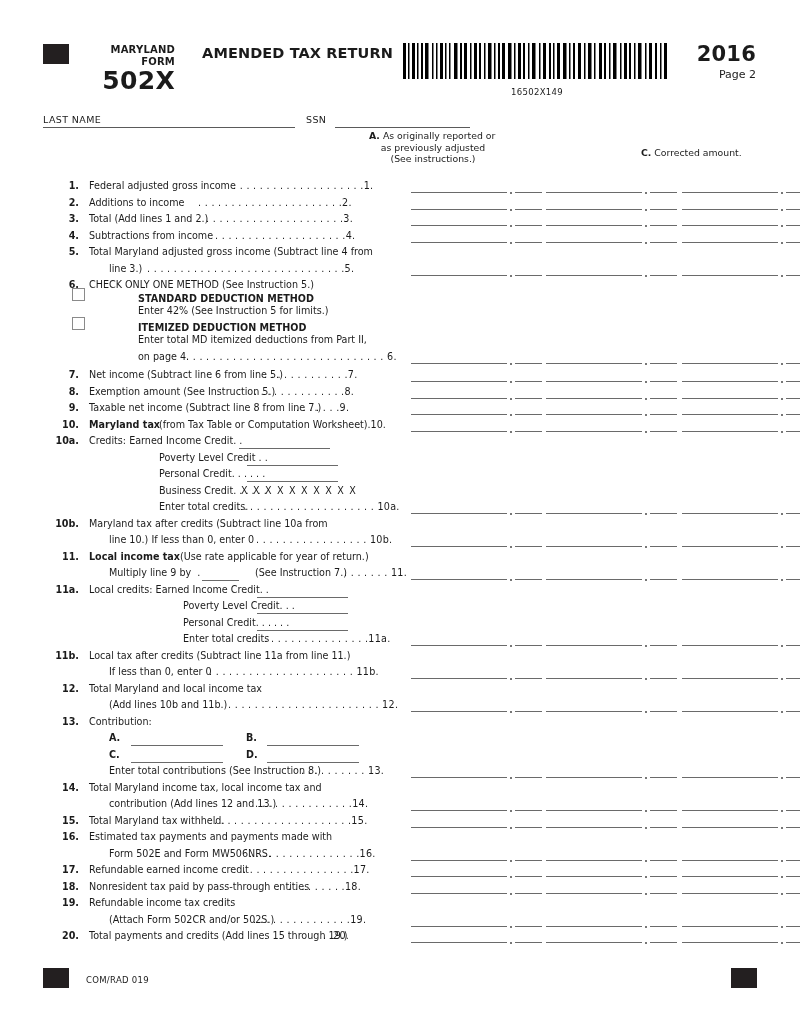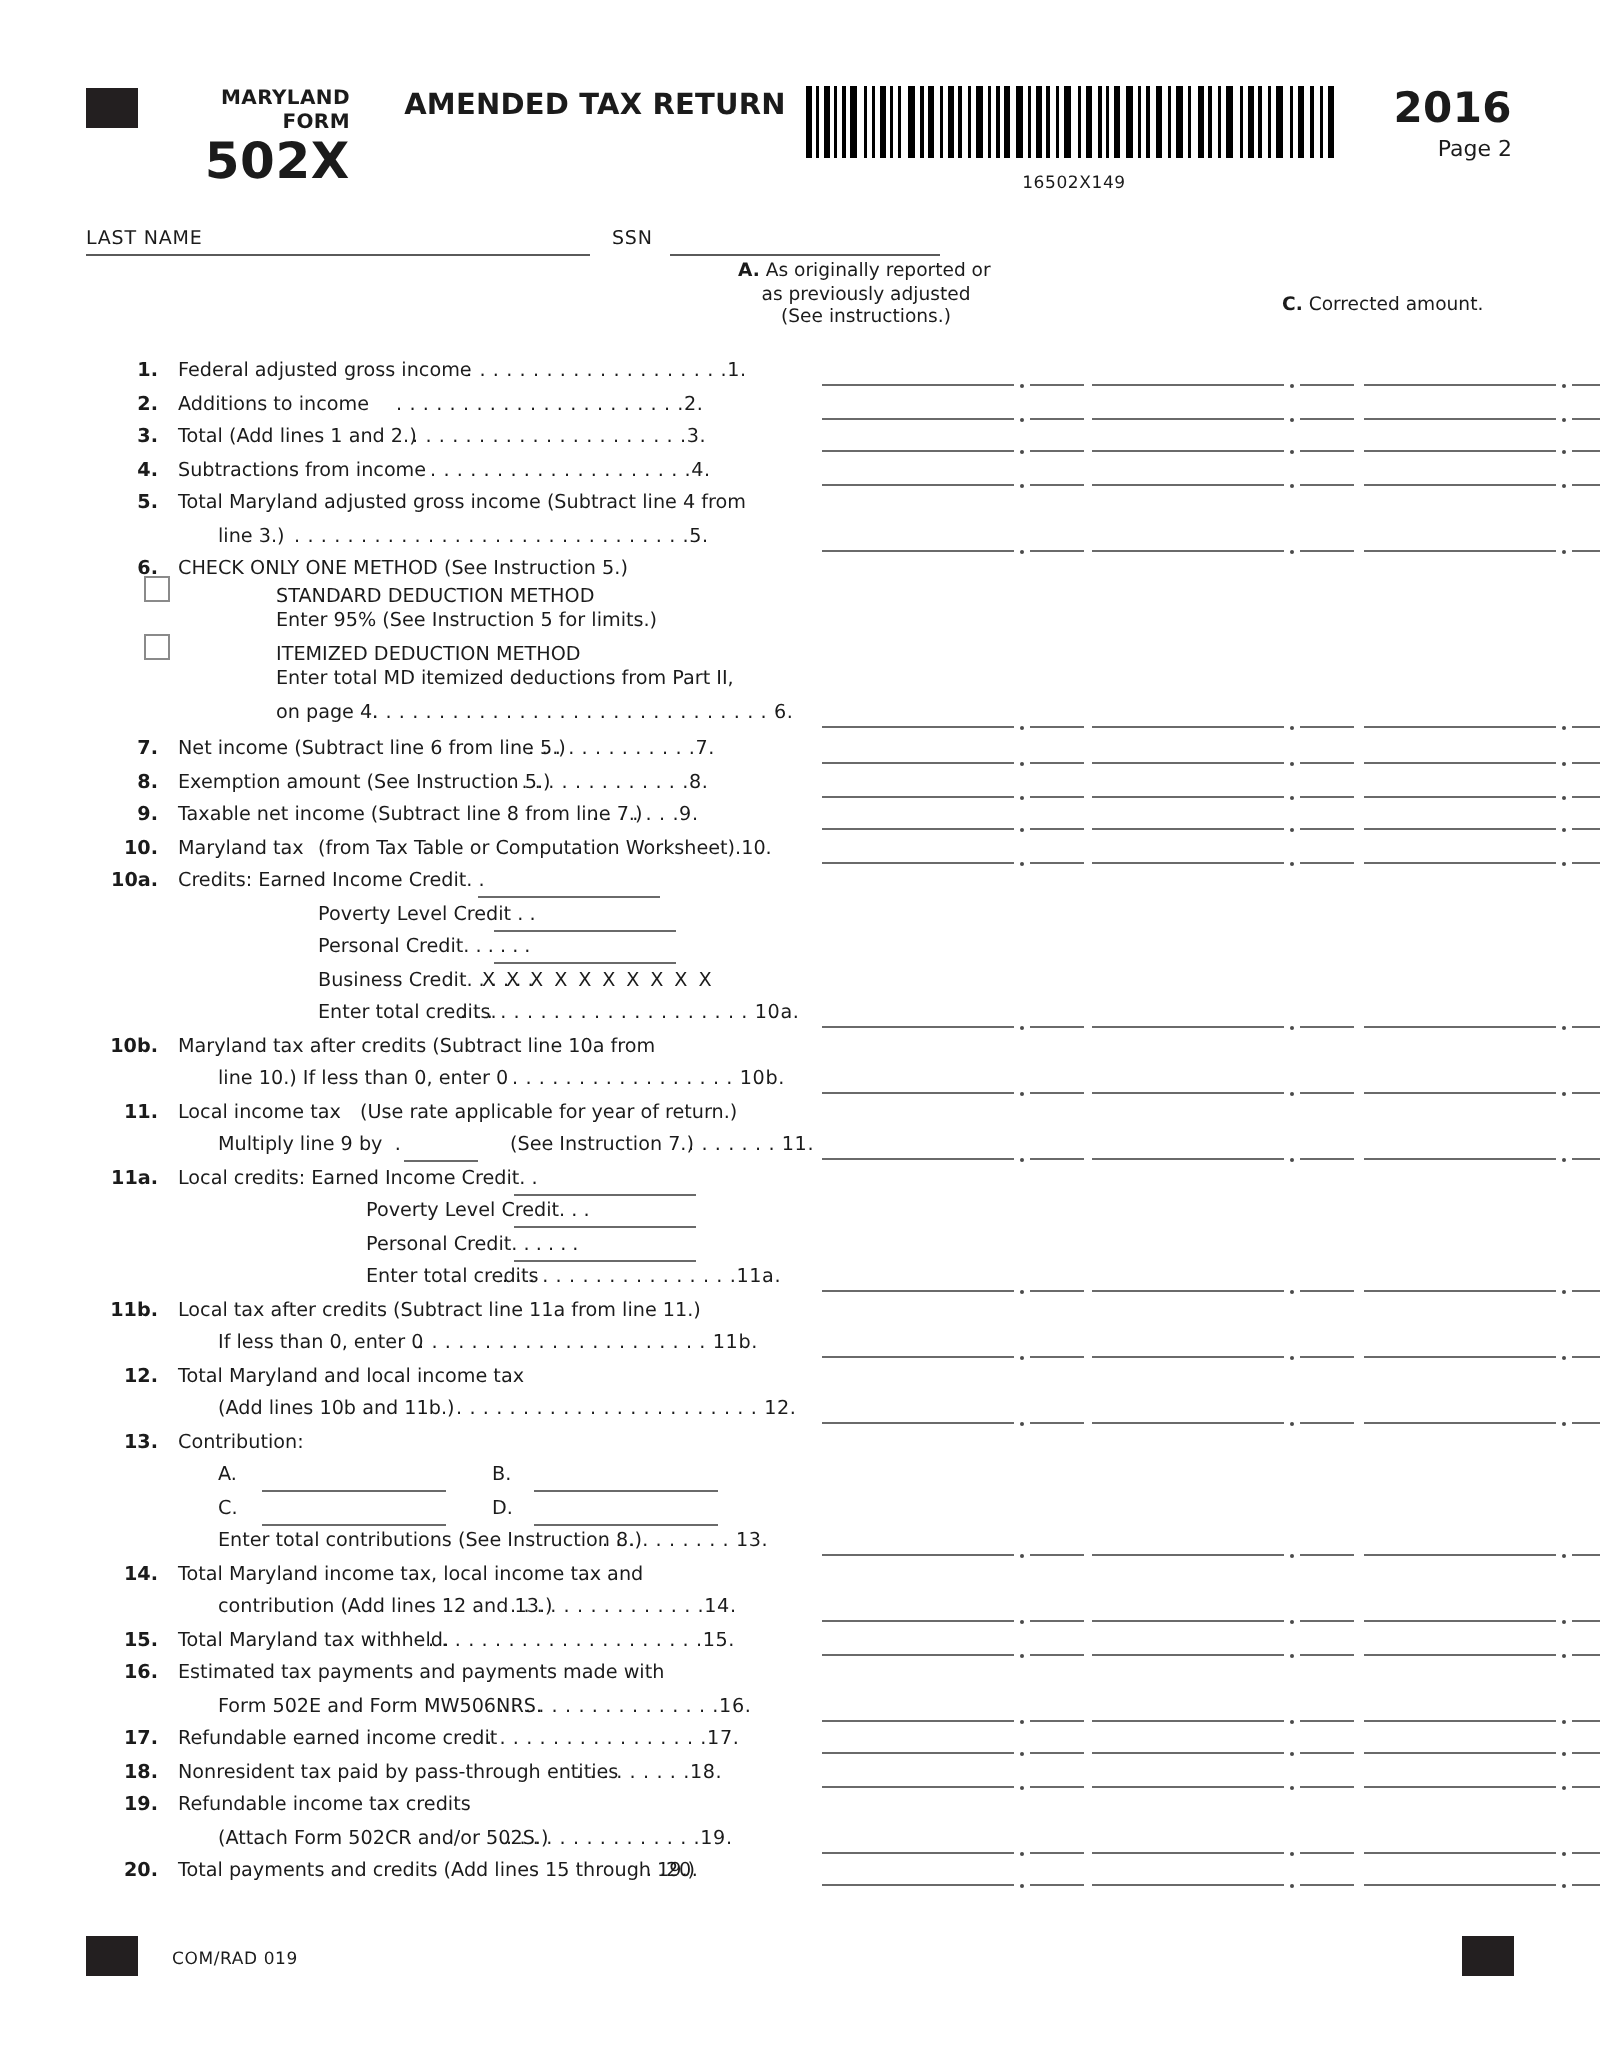--- a/index.html
+++ b/index.html
@@ -56,21 +56,21 @@
   .body { position:absolute; left:0; top:0; width:800px; }
   .row { position:absolute; left:43px; width:716px; height:16.4px; font-size:9.6px; }
 
   .num { position:absolute; font-weight:bold; text-align:right; font-size:9.6px; }
   .num-main { width:26px; left:10px; }
   .num-sub  { width:34px; left:2px; }
   .txt  { position:absolute; left:46px; top:0; white-space:pre; }
   .txt-ind { left:66px; }
   .txt-ind2 { left:95px; }
   .txt-ind3 { left:116px; }
-  .bold { font-weight:normal; }
+  .bold { font-weight:bold; }
 
   
   .leader { position:absolute; top:0; white-space:pre; letter-spacing:.3px; }
 
   
   .amt { position:absolute; top:0; height:14px; }
   .amt .dollars { position:absolute; left:0; bottom:1px; width:96px; border-bottom:1px solid #6a6a6a; height:0; }
   .amt .dot { position:absolute; left:99px; bottom:0px; width:2px; height:2px; background:#4a4a4a; border-radius:50%; }
   .amt .cents { position:absolute; left:104px; bottom:1px; width:27px; border-bottom:1px solid #6a6a6a; height:0; }
   .amt-a { left:368px; }
@@ -300,21 +300,21 @@
     <div class="row" style="top:279px">
       <span class="num num-main">6.</span>
       <span class="txt">CHECK ONLY ONE METHOD (See Instruction 5.)</span>
     </div>
 
     <div class="row" style="top:285px">
       <span class="cbox" style="left:29px; top:3px"></span>
       <span class="txt txt-ind2 bold" style="top:8px">STANDARD DEDUCTION METHOD</span>
     </div>
     <div class="row" style="top:305px">
-      <span class="txt txt-ind2">Enter 95% (See Instruction 5 for limits.)</span>
+      <span class="txt txt-ind2">Enter 42% (See Instruction 5 for limits.)</span>
     </div>
 
     <div class="row" style="top:314px">
       <span class="cbox" style="left:29px; top:3px"></span>
       <span class="txt txt-ind2 bold" style="top:8px">ITEMIZED DEDUCTION METHOD</span>
     </div>
     <div class="row" style="top:334px">
       <span class="txt txt-ind2">Enter total MD itemized deductions from Part II,</span>
     </div>
     <div class="row" style="top:350.5px">

